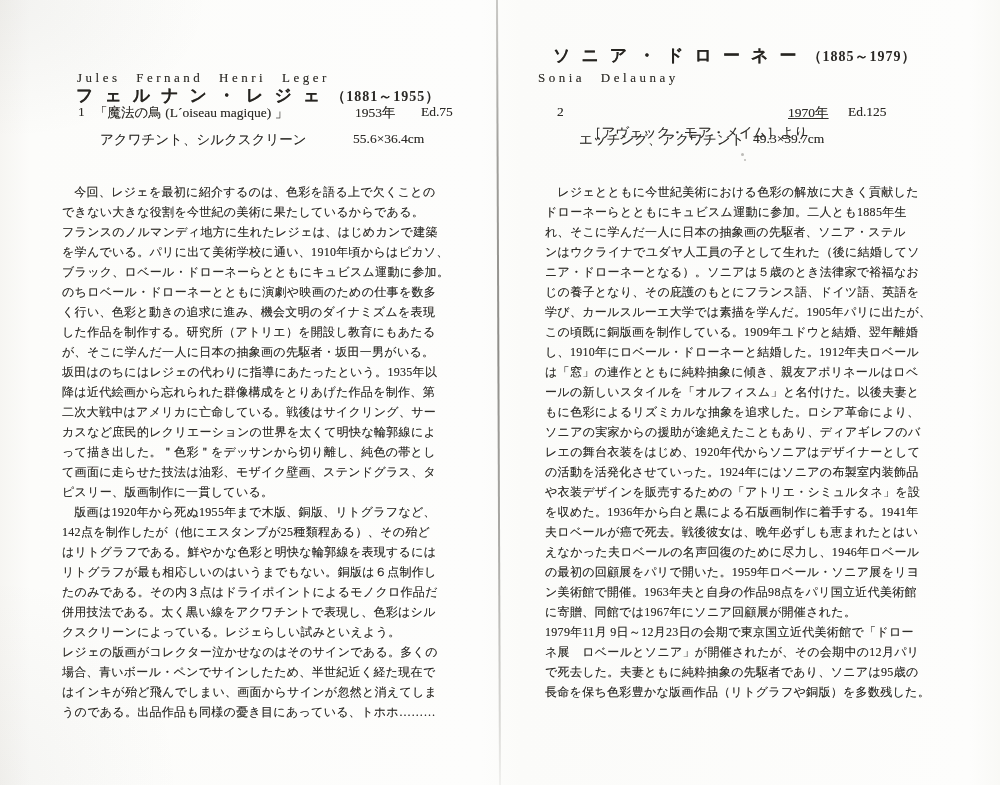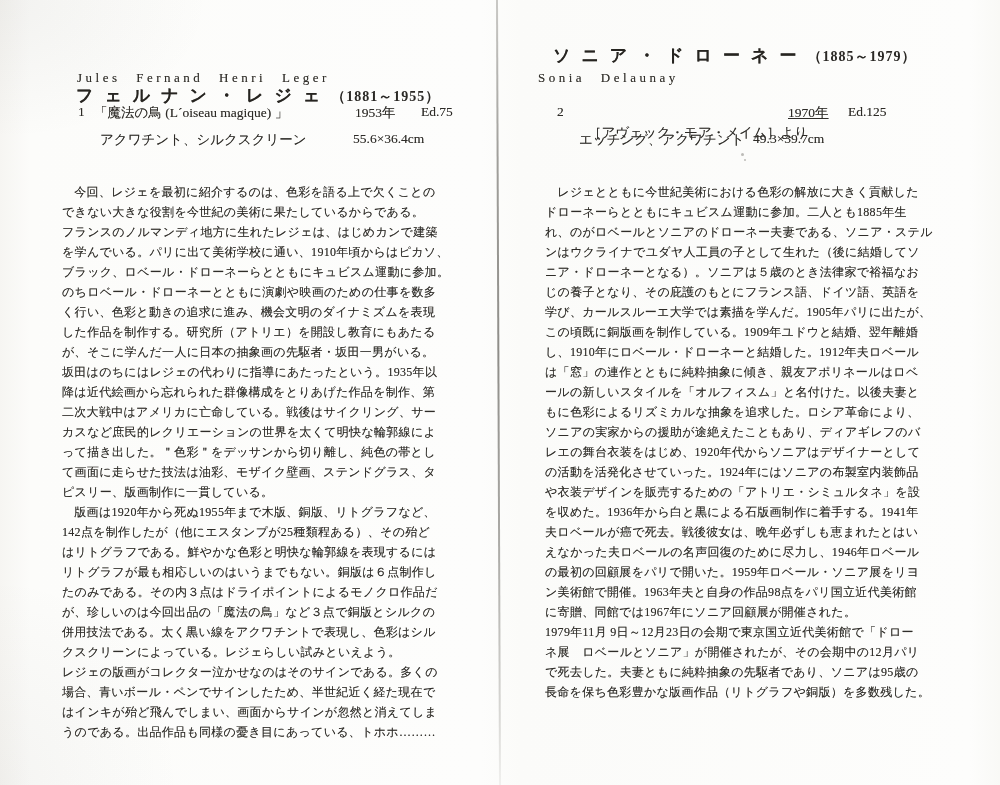--- a/index.html
+++ b/index.html
@@ -97,21 +97,20 @@
         <div class="body-line">二次大戦中はアメリカに亡命している。戦後はサイクリング、サー</div>
         <div class="body-line">カスなど庶民的レクリエーションの世界を太くて明快な輪郭線によ</div>
         <div class="body-line">って描き出した。＂色彩＂をデッサンから切り離し、純色の帯とし</div>
         <div class="body-line">て画面に走らせた技法は油彩、モザイク壁画、ステンドグラス、タ</div>
         <div class="body-line">ピスリー、版画制作に一貫している。</div>
         <div class="body-line">　版画は1920年から死ぬ1955年まで木版、銅版、リトグラフなど、</div>
         <div class="body-line">142点を制作したが（他にエスタンプが25種類程ある）、その殆ど</div>
         <div class="body-line">はリトグラフである。鮮やかな色彩と明快な輪郭線を表現するには</div>
         <div class="body-line">リトグラフが最も相応しいのはいうまでもない。銅版は６点制作し</div>
         <div class="body-line">たのみである。その内３点はドライポイントによるモノクロ作品だ</div>
-        <div class="body-line">が、珍しいのは今回出品の「魔法の鳥」など３点で銅版とシルクの</div>
         <div class="body-line">併用技法である。太く黒い線をアクワチントで表現し、色彩はシル</div>
         <div class="body-line">クスクリーンによっている。レジェらしい試みといえよう。</div>
         <div class="body-line">レジェの版画がコレクター泣かせなのはそのサインである。多くの</div>
         <div class="body-line">場合、青いボール・ペンでサインしたため、半世紀近く経た現在で</div>
         <div class="body-line">はインキが殆ど飛んでしまい、画面からサインが忽然と消えてしま</div>
         <div class="body-line">うのである。出品作品も同様の憂き目にあっている、トホホ………</div>
       </div>
   </section>
 
   <section class="page right">
@@ -126,21 +125,21 @@
       <span class="e-work e-row1">［アヴェック・モア・メイム］より</span>
       <span class="e-year e-row1">1970年</span>
       <span class="e-ed e-row1">Ed.125</span>
       <span class="e-tech e-row2">エッチング、アクワチント</span>
       <span class="e-size e-row2">49.3×39.7cm</span>
     </div>
 
     <div class="body">
         <div class="body-line">　レジェとともに今世紀美術における色彩の解放に大きく貢献した</div>
         <div class="body-line">ドローネーらとともにキュビスム運動に参加。二人とも1885年生</div>
-        <div class="body-line">れ、のがロベールとソニアのドローネー夫妻である、ソニア・ステル</div>
+        <div class="body-line">れ、そこに学んだ一人に日本の抽象画の先駆者、ソニア・ステル</div>
         <div class="body-line">ンはウクライナでユダヤ人工員の子として生れた（後に結婚してソ</div>
         <div class="body-line">ニア・ドローネーとなる）。ソニアは５歳のとき法律家で裕福なお</div>
         <div class="body-line">じの養子となり、その庇護のもとにフランス語、ドイツ語、英語を</div>
         <div class="body-line">学び、カールスルーエ大学では素描を学んだ。1905年パリに出たが、</div>
         <div class="body-line">この頃既に銅版画を制作している。1909年ユドウと結婚、翌年離婚</div>
         <div class="body-line">し、1910年にロベール・ドローネーと結婚した。1912年夫ロベール</div>
         <div class="body-line">は「窓」の連作とともに純粋抽象に傾き、親友アポリネールはロベ</div>
         <div class="body-line">ールの新しいスタイルを「オルフィスム」と名付けた。以後夫妻と</div>
         <div class="body-line">もに色彩によるリズミカルな抽象を追求した。ロシア革命により、</div>
         <div class="body-line">ソニアの実家からの援助が途絶えたこともあり、ディアギレフのバ</div>

